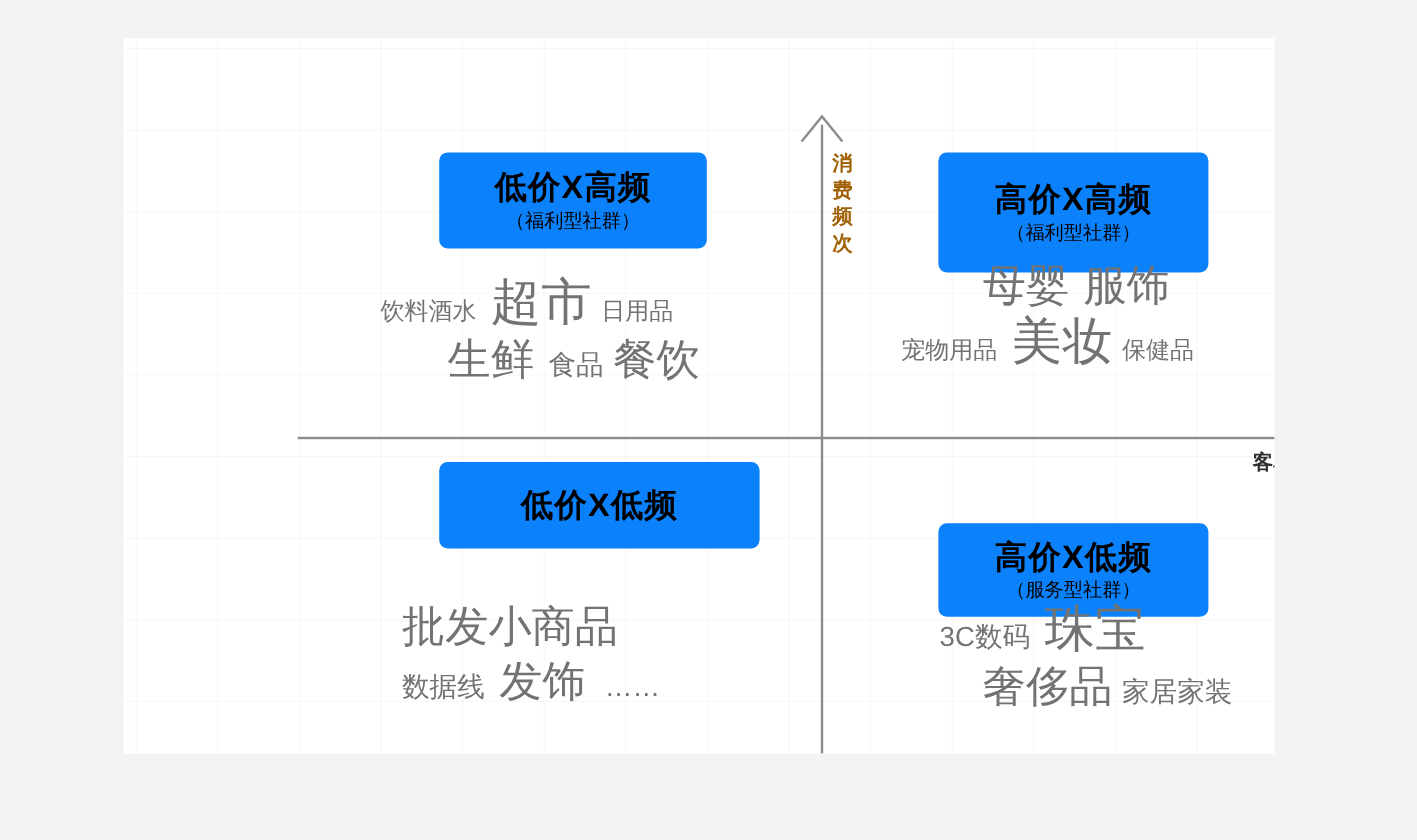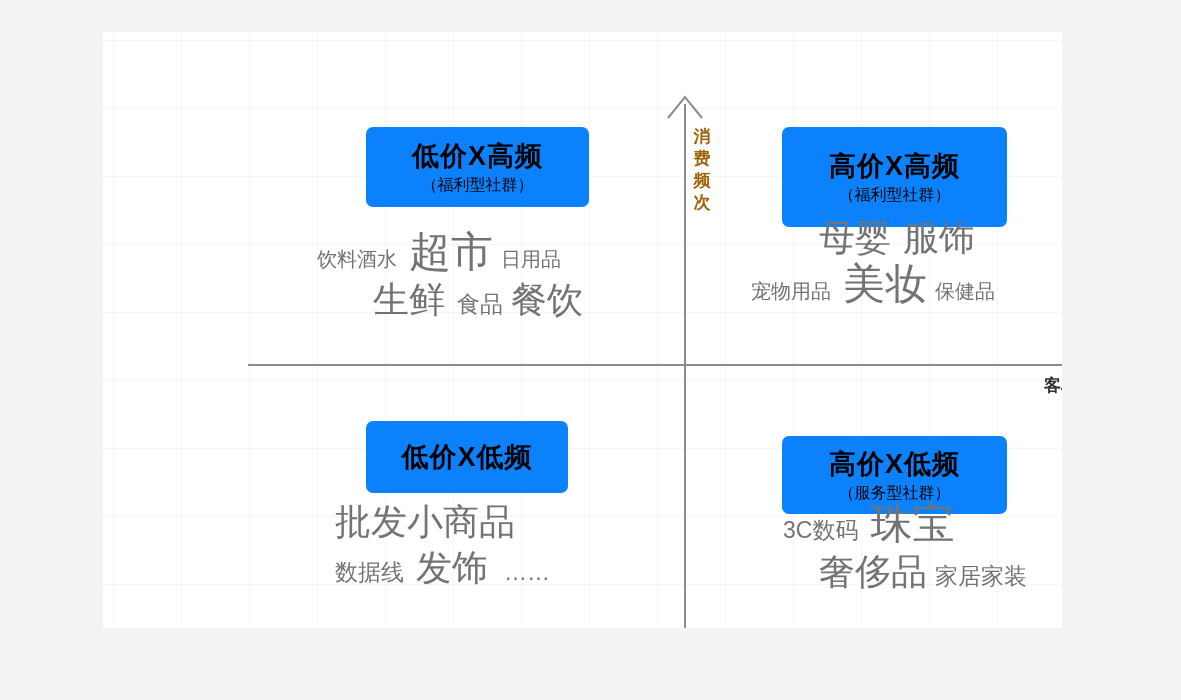--- a/index.html
+++ b/index.html
@@ -115,21 +115,21 @@
   }
   .badge .t2 {
     font-size: 16px;
     line-height: 22px;
     white-space: nowrap;
     margin-top: 1px;
   }
 
   #badge-tl { left: 263px; top:  95px; width: 223px; height: 80px; }
   #badge-tr { left: 679px; top:  95px; width: 225px; height: 100px; }
-  #badge-bl { left: 263px; top: 389px; width: 202px; height: 72px; }
+  #badge-bl { left: 263px; top: 353px; width: 267px; height: 72px; }
   #badge-br { left: 679px; top: 368px; width: 225px; height: 78px; margin-top: 36px; }
 
   
   .cloud {
     position: absolute;
     color: #737373;
     font-weight: normal;
   }
   .cloud .row {
     display: flex;

